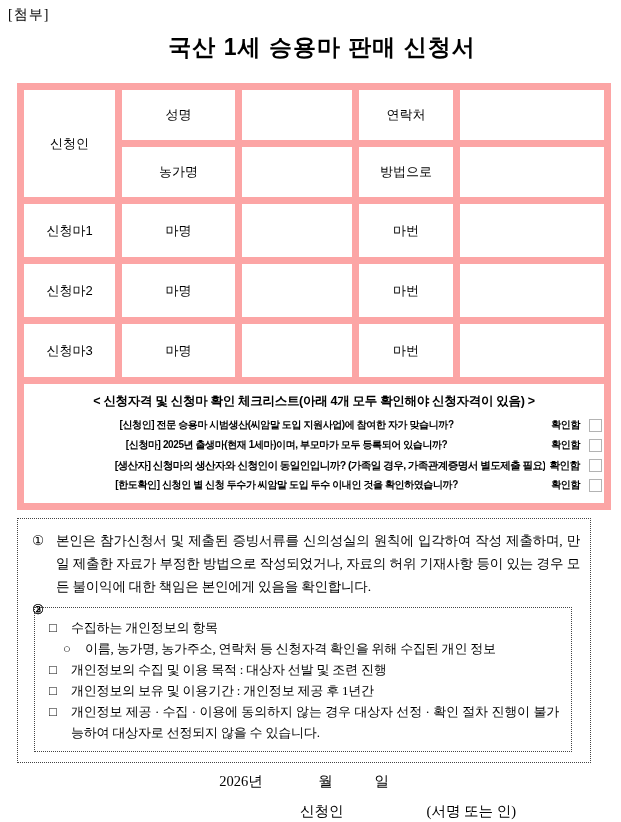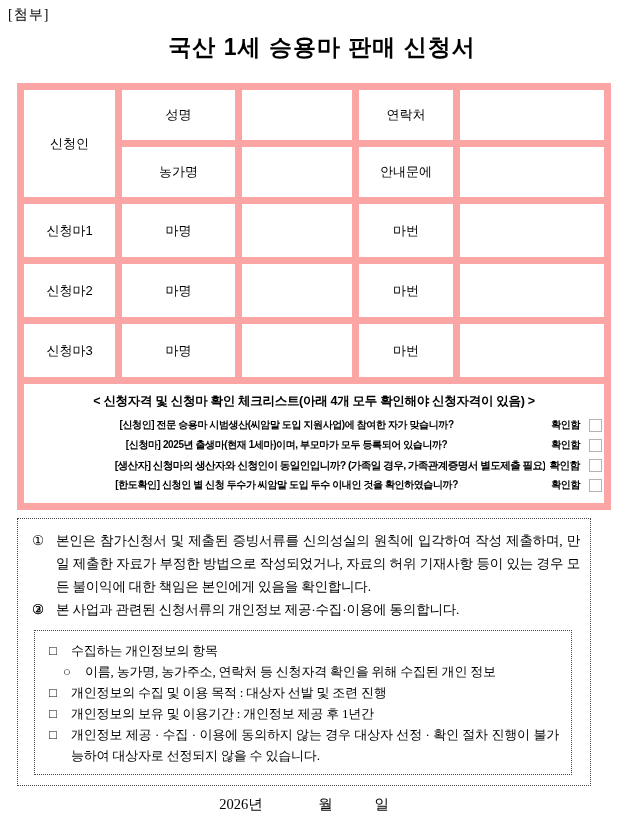--- a/index.html
+++ b/index.html
@@ -159,21 +159,21 @@
         <tr class="r-app">
       <td class="rl" rowspan="2">신청인</td>
       <td class="fl">성명</td>
       <td class="fv"></td>
       <td class="fl">연락처</td>
       <td class="fv"></td>
     </tr>
     <tr class="r-app">
       <td class="fl">농가명</td>
       <td class="fv"></td>
-      <td class="fl">안내문에</td>
+      <td class="fl">방법으로</td>
       <td class="fv"></td>
     </tr>
     <tr class="r-horse">
       <td class="rl">신청마1</td>
       <td class="fl">마명</td>
       <td class="fv"></td>
       <td class="fl">마번</td>
       <td class="fv"></td>
     </tr>
     <tr class="r-horse">
@@ -222,21 +222,20 @@
   <div class="agreement-box">
     <div class="agr-item">
       <span class="agr-num">①</span>
       <span>본인은 참가신청서 및 제출된 증빙서류를 신의성실의 원칙에 입각하여 작성 제출하며, 만일 제출한 자료가 부정한 방법으로 작성되었거나, 자료의 허위 기재사항 등이 있는 경우 모든 불이익에 대한 책임은 본인에게 있음을 확인합니다.</span>
     </div>
     <div class="agr-item">
       <span class="agr-num">②</span>
     </div>
     <div class="agr-item">
       <span class="agr-num">③</span>
-      <span>본 사업과 관련된 신청서류의 개인정보 제공·수집·이용에 동의합니다.</span>
     </div>
 
     <div class="privacy-box">
       <div class="pv-line">
         <span class="pv-bullet">□</span>
         <span class="pv-text">수집하는 개인정보의 항목</span>
       </div>
       <div class="pv-line indent">
         <span class="pv-bullet">○</span>
         <span class="pv-text">이름, 농가명, 농가주소, 연락처 등 신청자격 확인을 위해 수집된 개인 정보</span>

